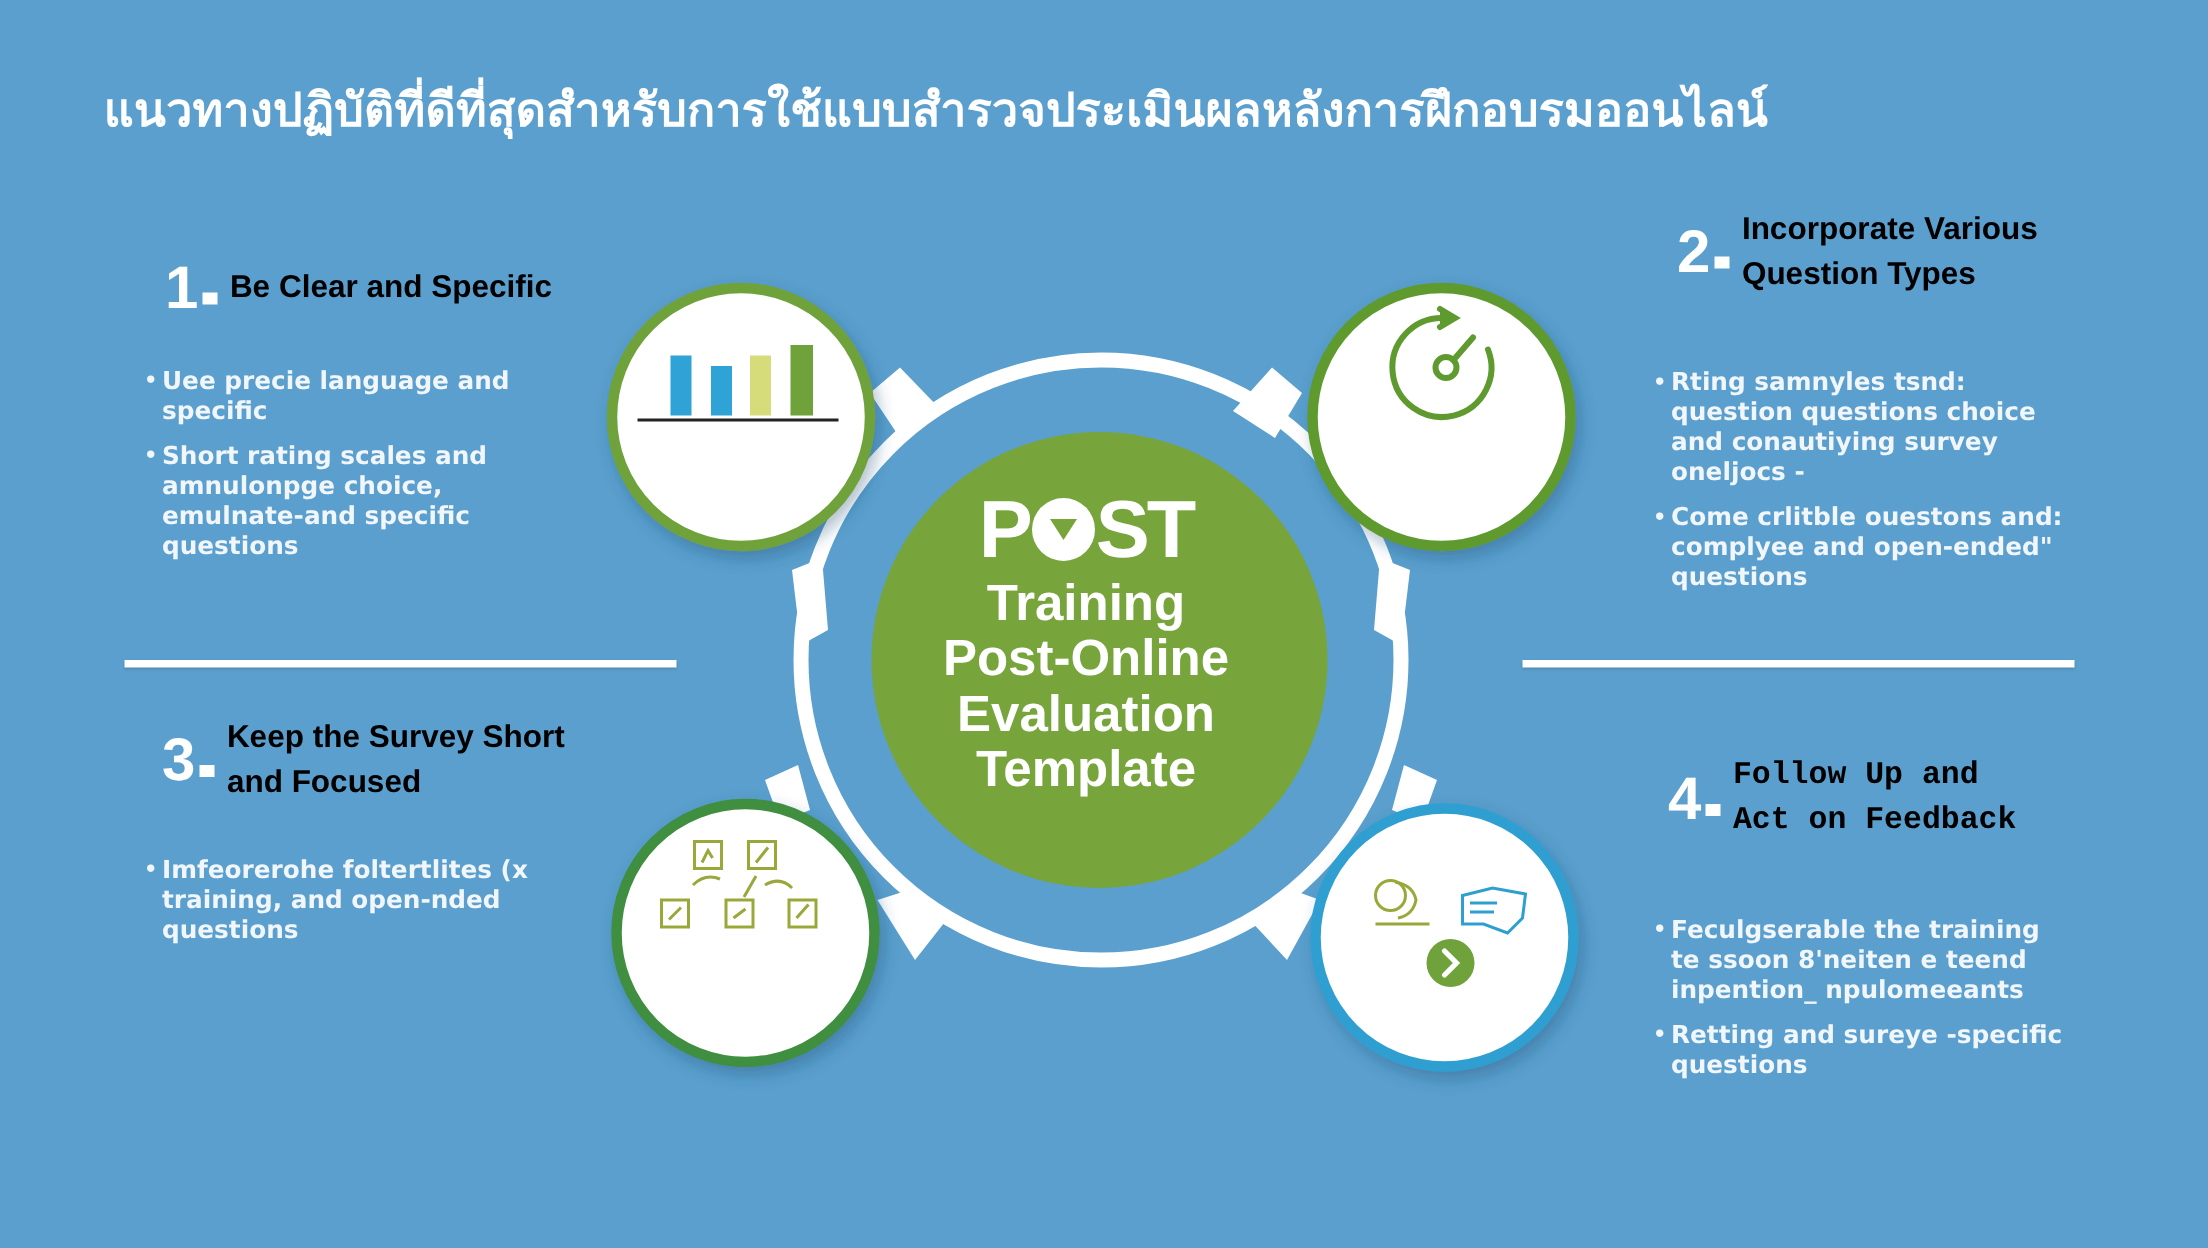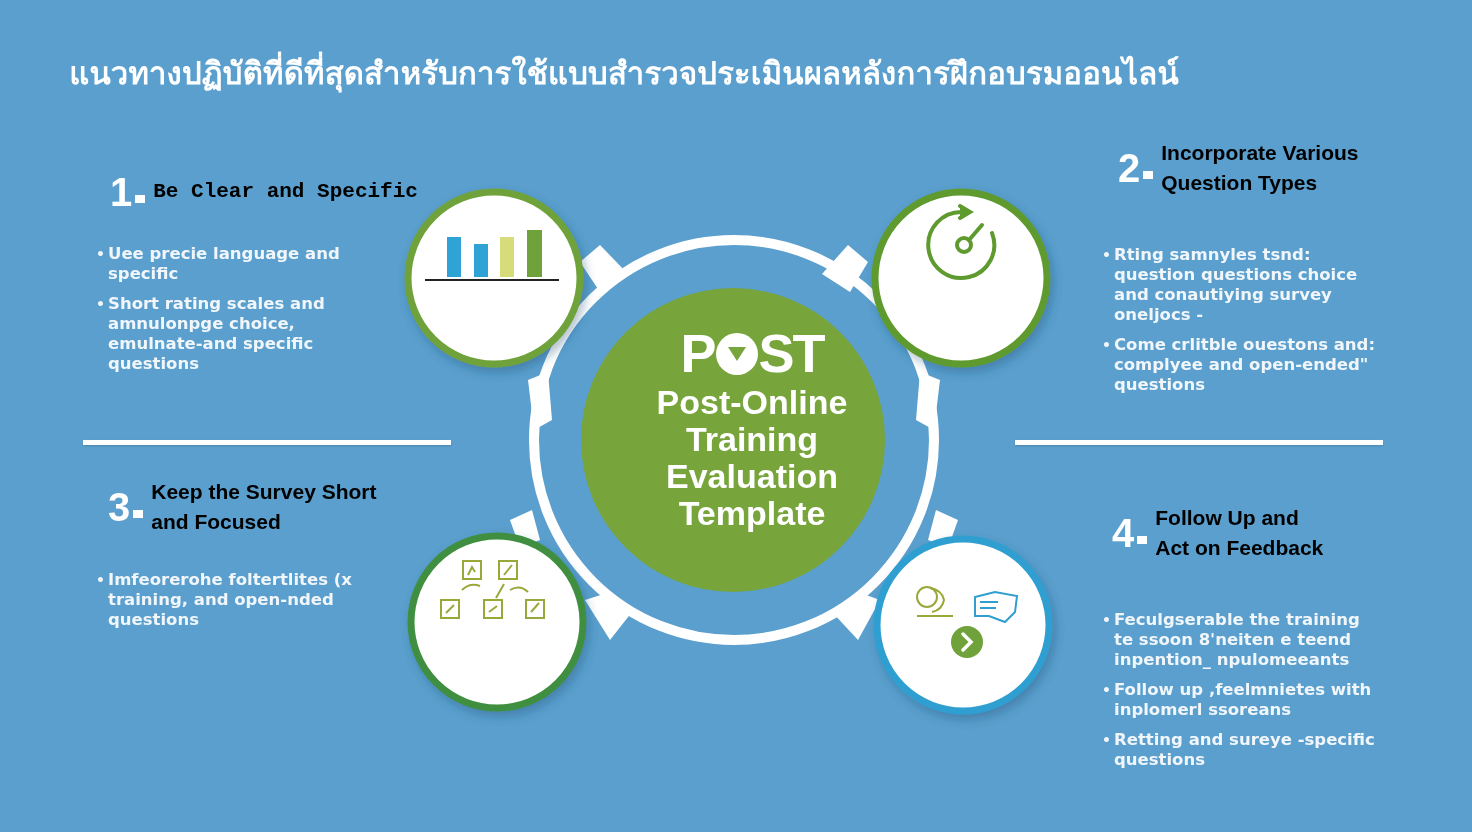--- a/index.html
+++ b/index.html
@@ -38,21 +38,21 @@
     }
     .bullets li::before {
       content: "•"; position: absolute; left: 0; top: 0; font-size: 14px;
     }
     .divider {
       position: absolute; height: 5px; background: #fff;
       box-shadow: 0 1px 2px rgba(0,0,0,0.15);
     }
 
     .center-text {
-      position: absolute; left: 600px; top: 322px; width: 304px;
+      position: absolute; left: 572px; top: 322px; width: 304px;
       text-align: center; color: #fff;
       font-family: "Liberation Sans", sans-serif; font-weight: bold;
     }
     .logo-word { font-size: 54px; line-height: 62px; letter-spacing: -2px; }
     .logo-word .o-mark {
       display: inline-block; width: 42px; height: 42px; border-radius: 50%;
       background: #fff; position: relative; vertical-align: -3px; margin: 0 1px;
     }
     .logo-word .o-mark::after {
       content: ""; position: absolute; left: 12px; top: 14px;
@@ -137,30 +137,30 @@
     </g>
     <circle cx="967" cy="642" r="16" fill="#6fa23a"></circle>
     <path d="M 963 634 l 8 8 l -8 8" fill="none" stroke="#ffffff" stroke-width="3.5" stroke-linecap="round"></path>
   </g>
 </svg>
 
 <div class="title">แนวทางปฏิบัติที่ดีที่สุดสำหรับการใช้แบบสำรวจประเมินผลหลังการฝึกอบรมออนไลน์</div>
 
 <div class="center-text">
   <div class="logo-word"><span>P</span><span class="o-mark"></span><span>ST</span></div>
+  <div class="center-sub">Training</div>
   <div class="center-sub">Post-Online</div>
-  <div class="center-sub">Training</div>
   <div class="center-sub">Evaluation</div>
   <div class="center-sub">Template</div>
 </div>
 
 <div class="step-head" style="left:110px; top:172px;">
   <span class="step-num">1</span>
   <span class="step-dot"></span>
-  <span class="step-title" style="white-space:pre-line;font-family:Liberation Mono, monospace;">Be Clear and Specific</span>
+  <span class="step-title" style="white-space:pre-line;">Be Clear and Specific</span>
 </div>
 <ul class="bullets" style="left:96px; top:244px; width:300px;">
   <li>Uee precie language and
 specific</li>
   <li>Short  rating scales and
 amnulonpge choice,
 emulnate-and specific
 questions</li>
 </ul>
 
@@ -191,24 +191,22 @@
 </div>
 <ul class="bullets" style="left:96px; top:570px; width:310px;">
   <li>Imfeorerohe foltertlites (x
 training, and open-nded
 questions</li>
 </ul>
 
 <div class="step-head" style="left:1112px; top:503px;">
   <span class="step-num">4</span>
   <span class="step-dot"></span>
-  <span class="step-title" style="white-space:pre-line;">Follow Up and
+  <span class="step-title" style="white-space:pre-line;font-family:Liberation Mono, monospace;">Follow Up and
 Act on Feedback</span>
 </div>
 <ul class="bullets" style="left:1102px; top:610px; width:310px;">
   <li>Feculgserable the training
 te ssoon 8'neiten  e teend
 inpention_ npulomeeants</li>
-  <li>Follow up ,feelmnietes with
-inplomerl ssoreans</li>
   <li>Retting and sureye  -specific
 questions</li>
 </ul>
 
 </body></html>

